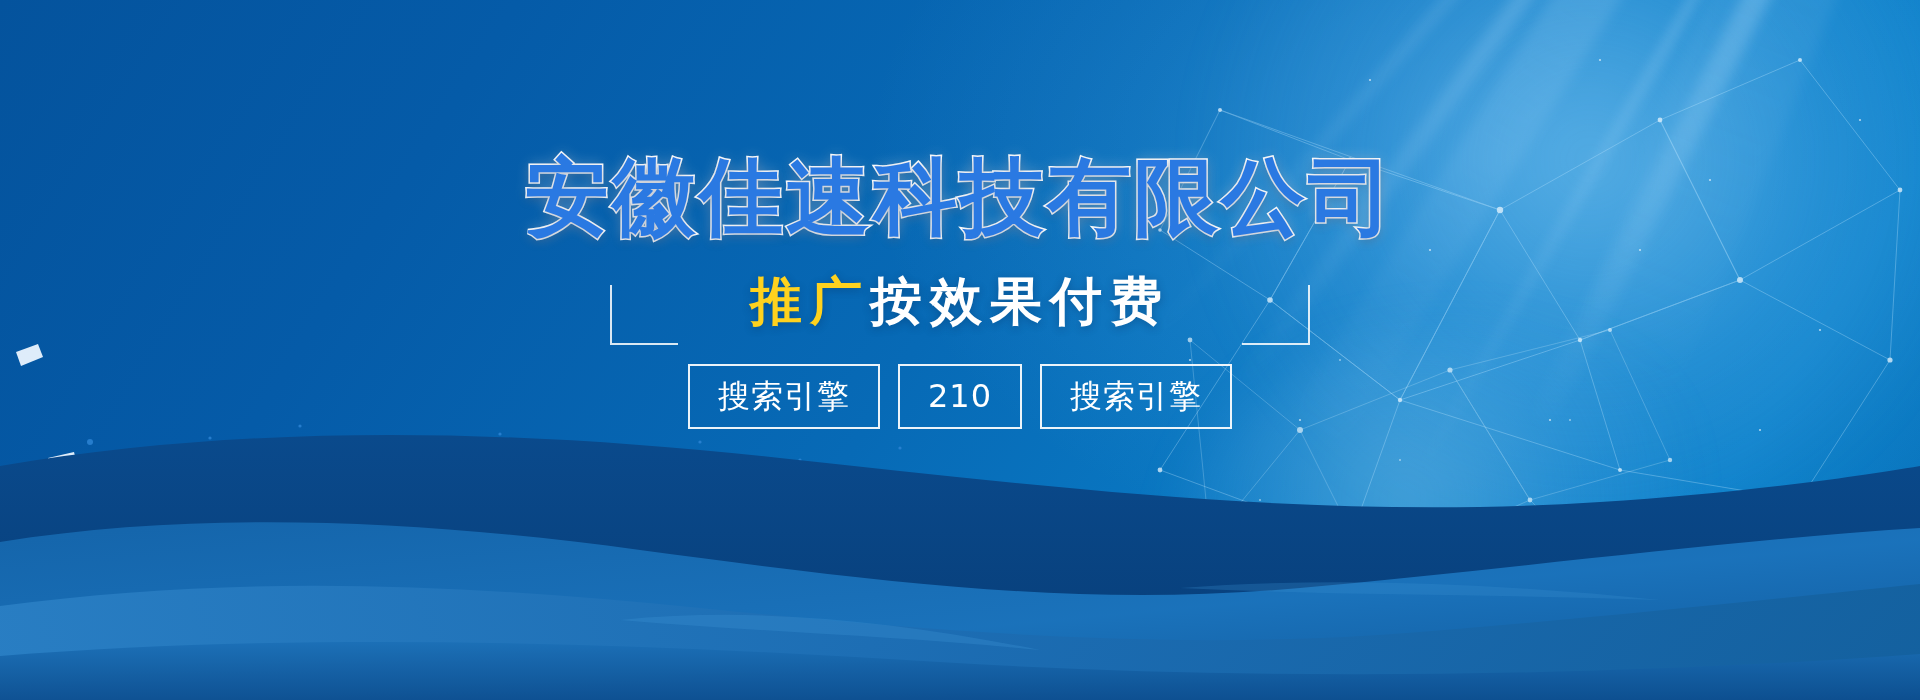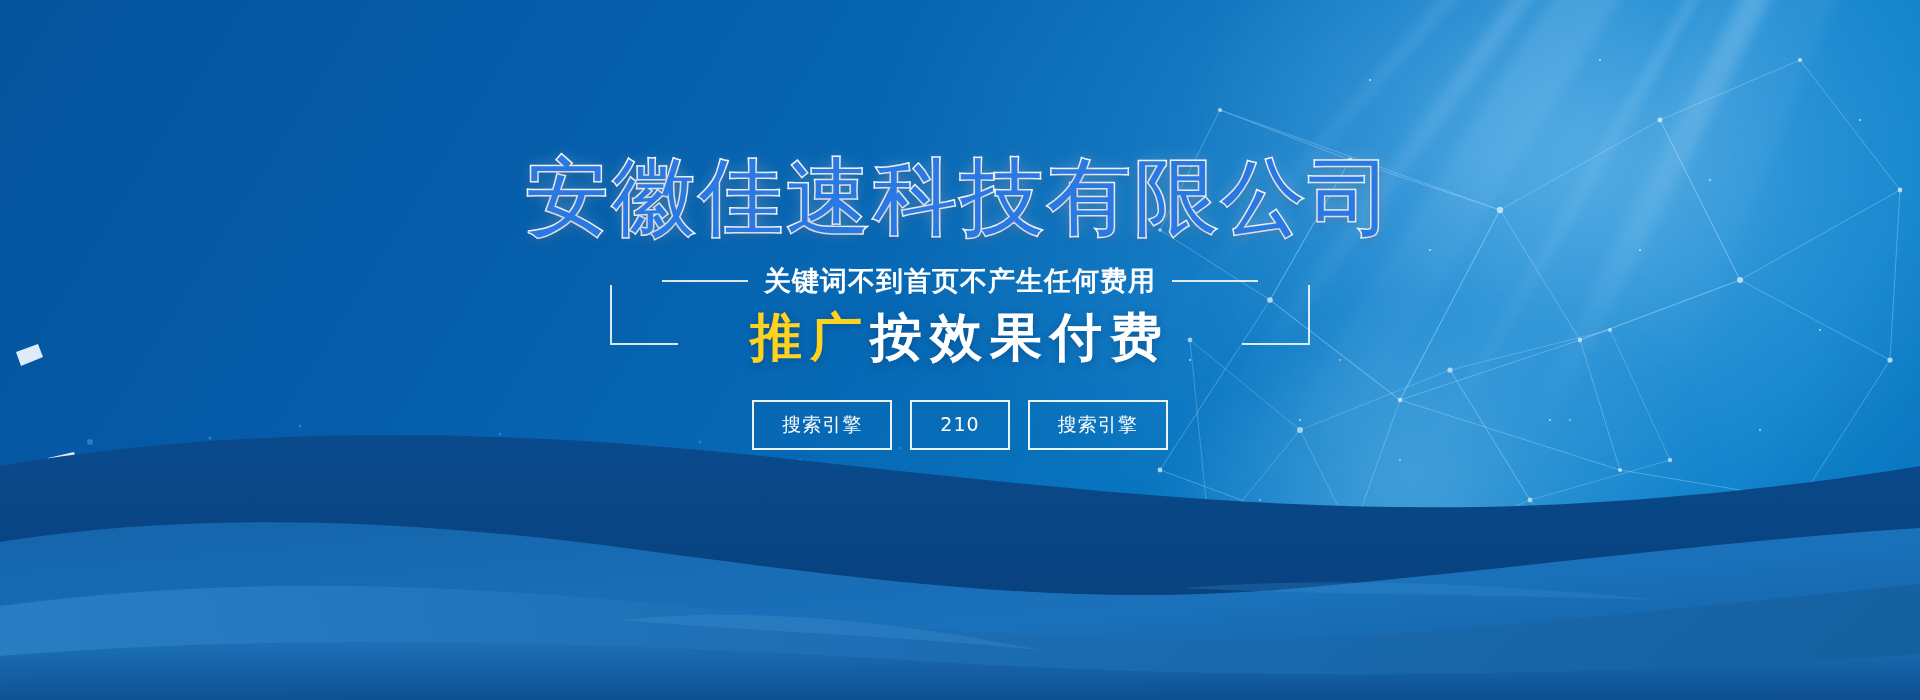--- a/index.html
+++ b/index.html
@@ -58,21 +58,21 @@
   .cubes{ position:absolute; left:0; top:330px; width:1000px; height:280px; }
 
   
   .content{
     position:absolute; left:0; top:0; width:1920px; height:700px;
     display:flex; flex-direction:column; align-items:center;
   }
 
   .title{
     margin-top:155px;
-    font-size:84px; font-weight:400; line-height:1;
+    font-size:84px; font-weight:700; line-height:1;
     letter-spacing:3px;
     color:#2a79e2;
     -webkit-text-stroke:3px #ffffff;
     paint-order: stroke fill;
     text-shadow:0 0 14px rgba(255,255,255,.35), 0 3px 10px rgba(0,30,70,.35);
     white-space:nowrap;
     font-family:"DejaVu Sans","Liberation Sans",sans-serif;
   }
 
   .sub-wrap{
@@ -111,21 +111,21 @@
   .tagline .hl{ color:#FFD21E; }
   .tagline .wt{ color:#ffffff; }
 
   .buttons{
     margin-top:34px;
     display:flex; gap:18px; align-items:center; justify-content:center;
   }
   .btn{
     border:2px solid rgba(255,255,255,.92);
     color:#ffffff;
-    font-size:19px;
+    font-size:32px;
     font-family:"DejaVu Sans","Liberation Sans",sans-serif;
     padding:12px 28px;
     min-width:96px;
     text-align:center;
     background:transparent;
     line-height:1.15;
     white-space:nowrap;
     cursor:pointer;
     letter-spacing:1px;
   }
@@ -315,25 +315,20 @@
   </svg>
 
   <div class="content">
 
     <div class="title">安徽佳速科技有限公司</div>
 
     <div class="sub-wrap">
       <div class="bracket bl"></div>
       <div class="bracket br"></div>
 
-      <div class="sub-line">
-        <span class="rule"></span>
-        <span class="subtitle">关键词不到首页不产生任何费用</span>
-        <span class="rule"></span>
-      </div>
 
       <div class="tagline">
         <span class="hl">推广</span><span class="wt">按效果付费</span>
       </div>
     </div>
 
     <div class="buttons">
       <button class="btn">搜索引擎</button>
       <button class="btn">210</button>
       <button class="btn">搜索引擎</button>

